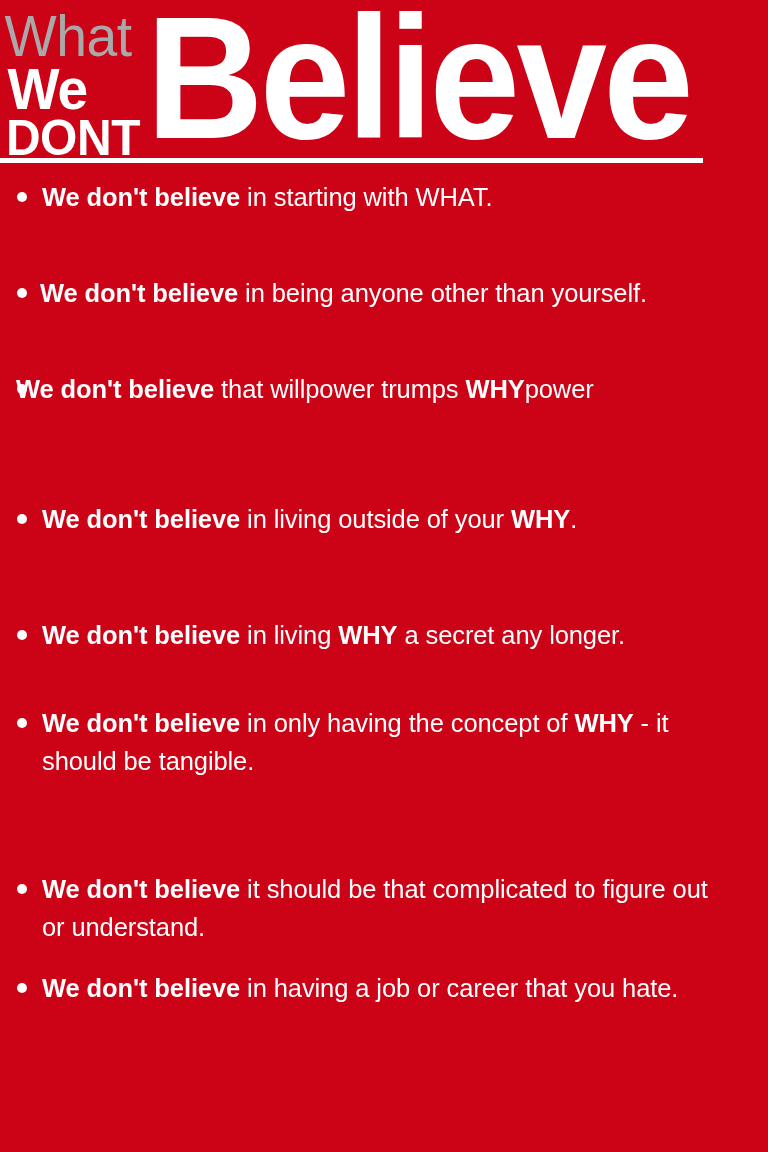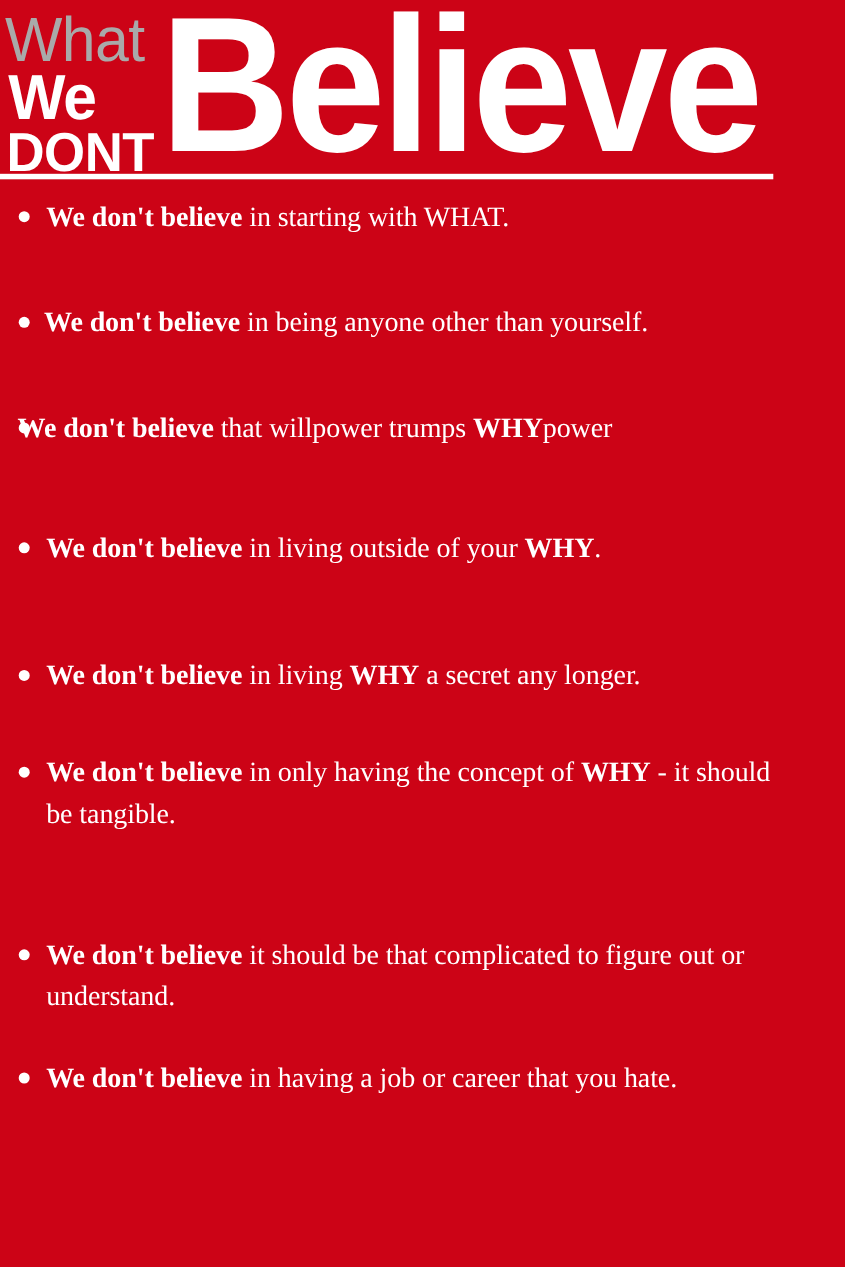--- a/index.html
+++ b/index.html
@@ -102,21 +102,20 @@
 
   .belief-item {
     position: relative;
     padding-left: 42px;
     padding-right: 56px;
     color: #ffffff;
     font-size: 25.5px;
     line-height: 38px;
     font-weight: 400;
     letter-spacing: -0.1px;
-    font-family: Liberation Serif, serif;
   }
 
   .belief-bullet {
     position: absolute;
     left: 17px;
     top: 14px;
     width: 10px;
     height: 10px;
     border-radius: 50%;
     background: #ffffff;
@@ -140,21 +139,21 @@
     </div>
 
     <div id="word-believe">Believe</div>
 
     <div id="header-rule"></div>
   </div>
 
   <ul id="belief-list">
       <li class="belief-item" style="margin-bottom: 58px;"><span class="belief-bullet"></span><span class="belief-text"><b>We don't believe</b><span> in starting with WHAT.</span></span></li>
       <li class="belief-item" style="margin-bottom: 58px; padding-left: 40px;"><span class="belief-bullet"></span><span class="belief-text"><b>We don't believe</b><span> in being anyone other than yourself.</span></span></li>
-      <li class="belief-item" style="margin-bottom: 71px; padding-left: 16px;"><span class="belief-bullet"></span><span class="belief-text"><b>We don't believe</b><span> that willpower trumps </span><b>WHY</b><span>power</span></span></li>
+      <li class="belief-item" style="margin-bottom: 92px; padding-left: 16px;"><span class="belief-bullet"></span><span class="belief-text"><b>We don't believe</b><span> that willpower trumps </span><b>WHY</b><span>power</span></span></li>
       <li class="belief-item" style="margin-bottom: 78px;"><span class="belief-bullet"></span><span class="belief-text"><b>We don't believe</b><span> in living outside of your </span><b>WHY</b><span>.</span></span></li>
       <li class="belief-item" style="margin-bottom: 50px;"><span class="belief-bullet"></span><span class="belief-text"><b>We don't believe</b><span> in living </span><b>WHY</b><span> a secret any longer.</span></span></li>
       <li class="belief-item" style="margin-bottom: 90px;"><span class="belief-bullet"></span><span class="belief-text"><b>We don't believe</b><span> in only having the concept of </span><b>WHY</b><span> - it should be tangible.</span></span></li>
-      <li class="belief-item" style="margin-bottom: 36px;"><span class="belief-bullet"></span><span class="belief-text"><b>We don't believe</b><span> it should be that complicated to figure out or understand.</span></span></li>
+      <li class="belief-item" style="margin-bottom: 23px;"><span class="belief-bullet"></span><span class="belief-text"><b>We don't believe</b><span> it should be that complicated to figure out or understand.</span></span></li>
       <li class="belief-item" style="margin-bottom: 50px;"><span class="belief-bullet"></span><span class="belief-text"><b>We don't believe</b><span> in having a job or career that you hate.</span></span></li>
     </ul>
 
 </div>
 
 </body></html>

